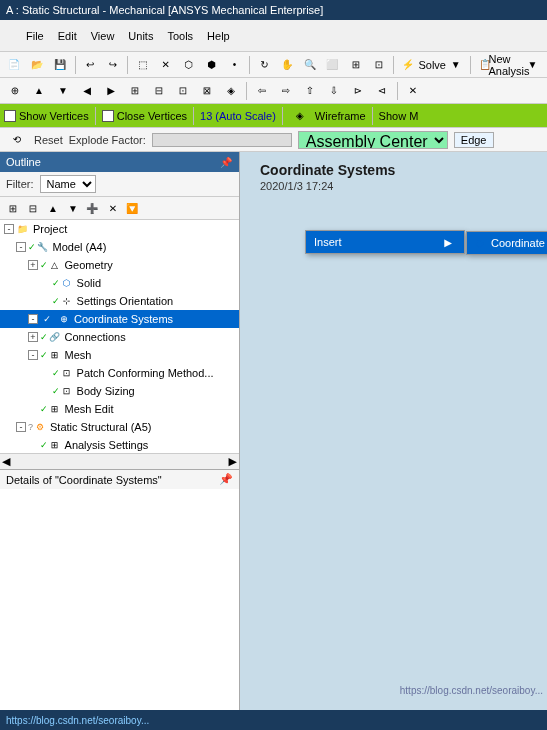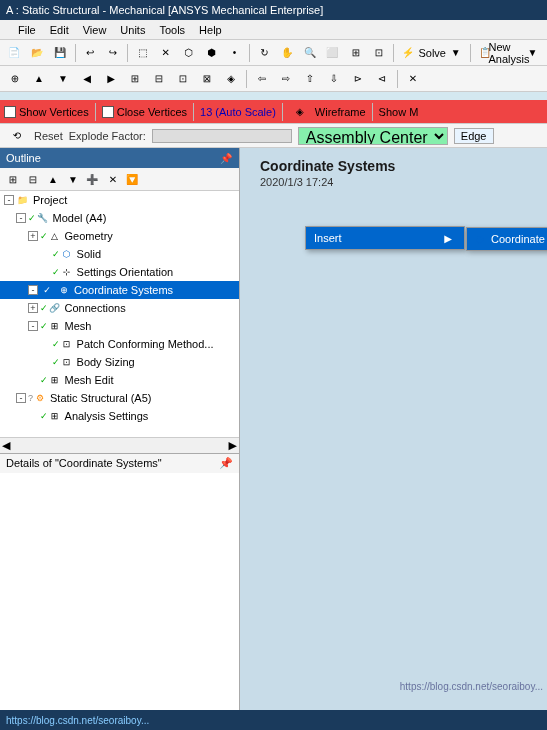--- a/index.html
+++ b/index.html
@@ -20,24 +20,24 @@
       height: 20px;
       display: flex;
       align-items: center;
       padding: 0 6px;
       font-size: 11px;
     }
 
     
     .menu-bar {
       background: #f0f0f0;
-      height: 20px;
-      display: flex;
-      align-items: center;
-      padding: 0 12px;
+      height: 32px;
+      display: flex;
+      align-items: center;
+      padding: 0 20px;
       border-bottom: 1px solid #ccc;
       gap: 2px;
     }
     .menu-item {
       padding: 2px 6px;
       cursor: pointer;
       font-size: 11px;
     }
 
     
@@ -72,29 +72,28 @@
     }
     .tb-sep {
       width: 1px;
       height: 18px;
       background: #bbb;
       margin: 0 2px;
     }
 
     
     .options-bar {
-      background: #ef4444;
+      background: #84cc16;
       height: 24px;
       display: flex;
       align-items: center;
       padding: 0 4px;
       border-bottom: 1px solid #ccc;
       gap: 4px;
       font-size: 11px;
-      margin-top: 8px;
     }
     .chk-label {
       display: flex;
       align-items: center;
       gap: 3px;
       cursor: pointer;
     }
     .chk-box {
       width: 12px;
       height: 12px;
@@ -510,20 +509,24 @@
 
 <div class="main-area">
 
   <div class="left-panel">
 
     <div class="outline-header">
       <span>Outline</span>
       <span class="pin-icon">📌</span>
     </div>
 
+    <div class="filter-row">
+      <span class="filter-label">Filter:</span>
+      <select class="filter-select"><option>Name</option></select>
+    </div>
 
     <div class="outline-toolbar">
       <div class="ol-btn">⊞</div>
       <div class="ol-btn">⊟</div>
       <div class="ol-btn">▲</div>
       <div class="ol-btn">▼</div>
       <div class="ol-btn">➕</div>
       <div class="ol-btn">✕</div>
       <div class="ol-btn">🔽</div>
     </div>

